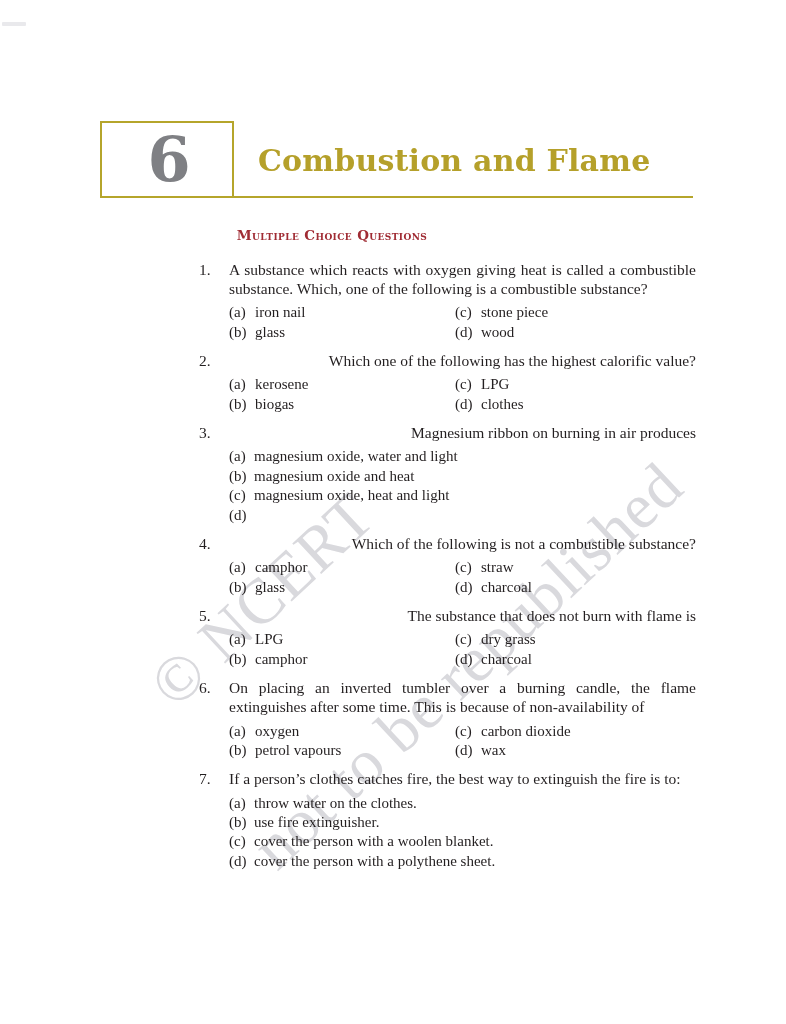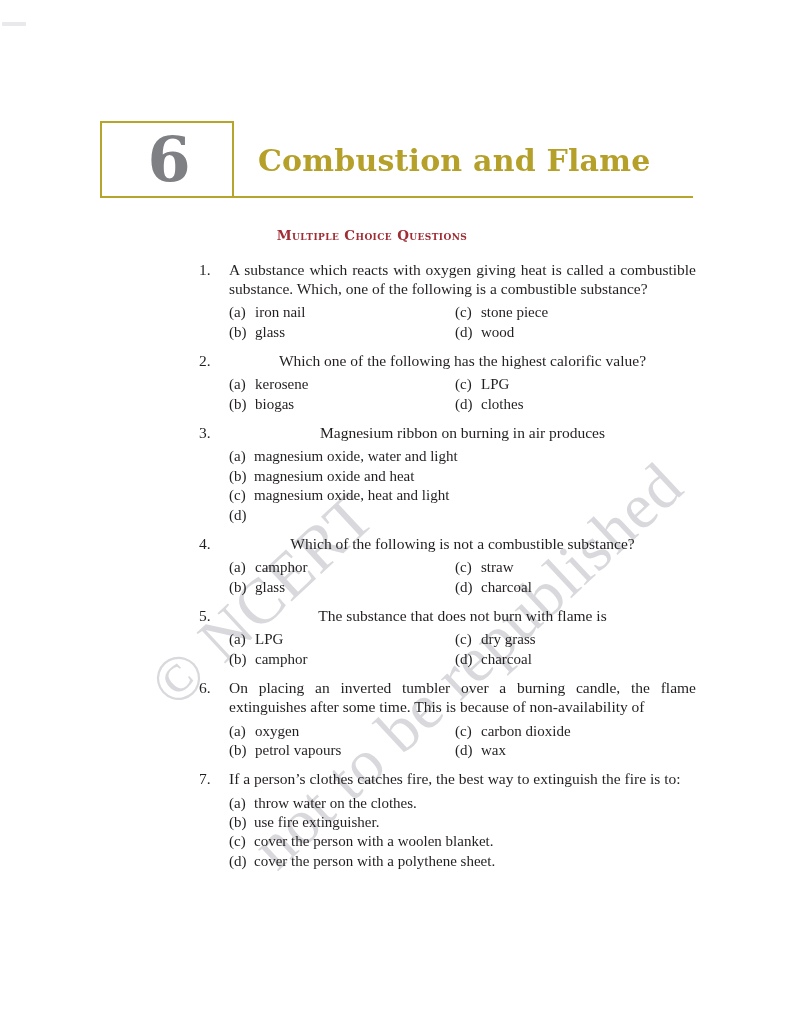--- a/index.html
+++ b/index.html
@@ -116,21 +116,20 @@
   }
 
   
   .section-heading {
     position: absolute;
     left: 0;
     top: 226px;
     width: 664px;
     text-align: center;
     z-index: 3;
-    padding-left: 40px;
   }
   .section-heading span {
     font-family: "DejaVu Serif", "Liberation Serif", serif;
     font-weight: 700;
     font-size: 13.5px;
     font-variant: small-caps;
     letter-spacing: 0.4px;
     color: #a02c34;
   }
 
@@ -159,21 +158,21 @@
     font-size: 15.5px;
     line-height: 19.2px;
   }
   .q-text {
     font-size: 15.5px;
     line-height: 19.2px;
     text-align: justify;
     text-justify: inter-word;
   }
   .q-text.nojustify {
-    text-align: center;
+    text-align: right;
   }
 
   .opts {
     padding-left: 30px;
     margin-top: 5px;
   }
   .opts.two-col {
     position: relative;
   }
   .opt-row {

